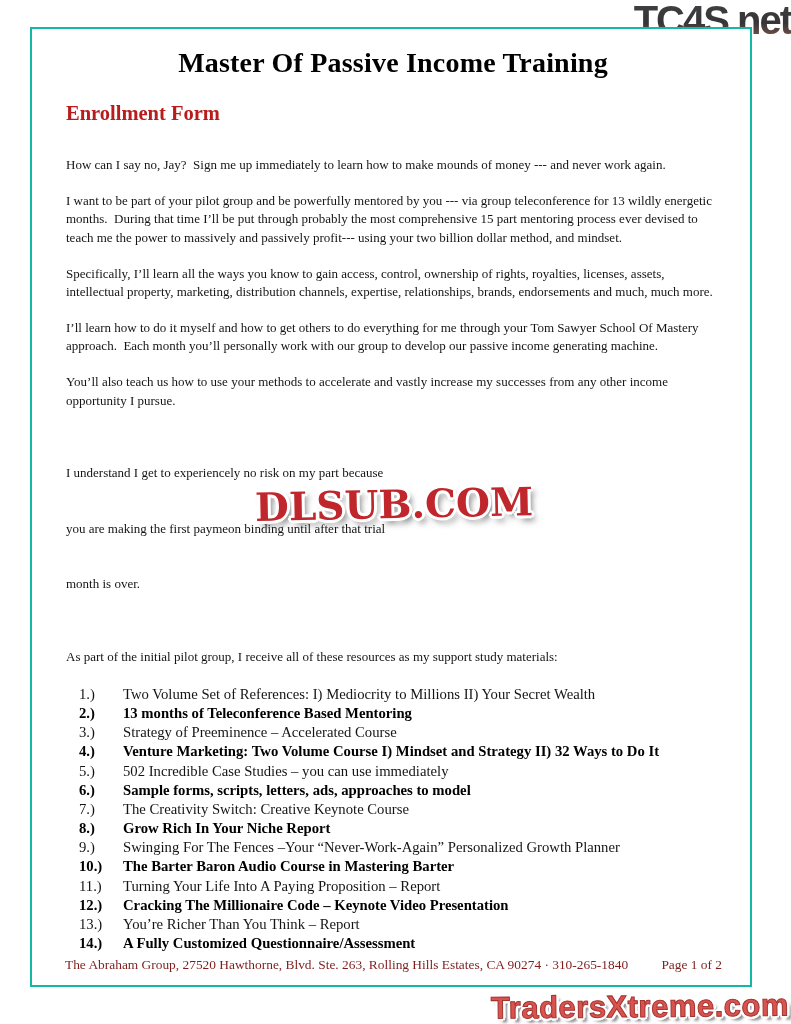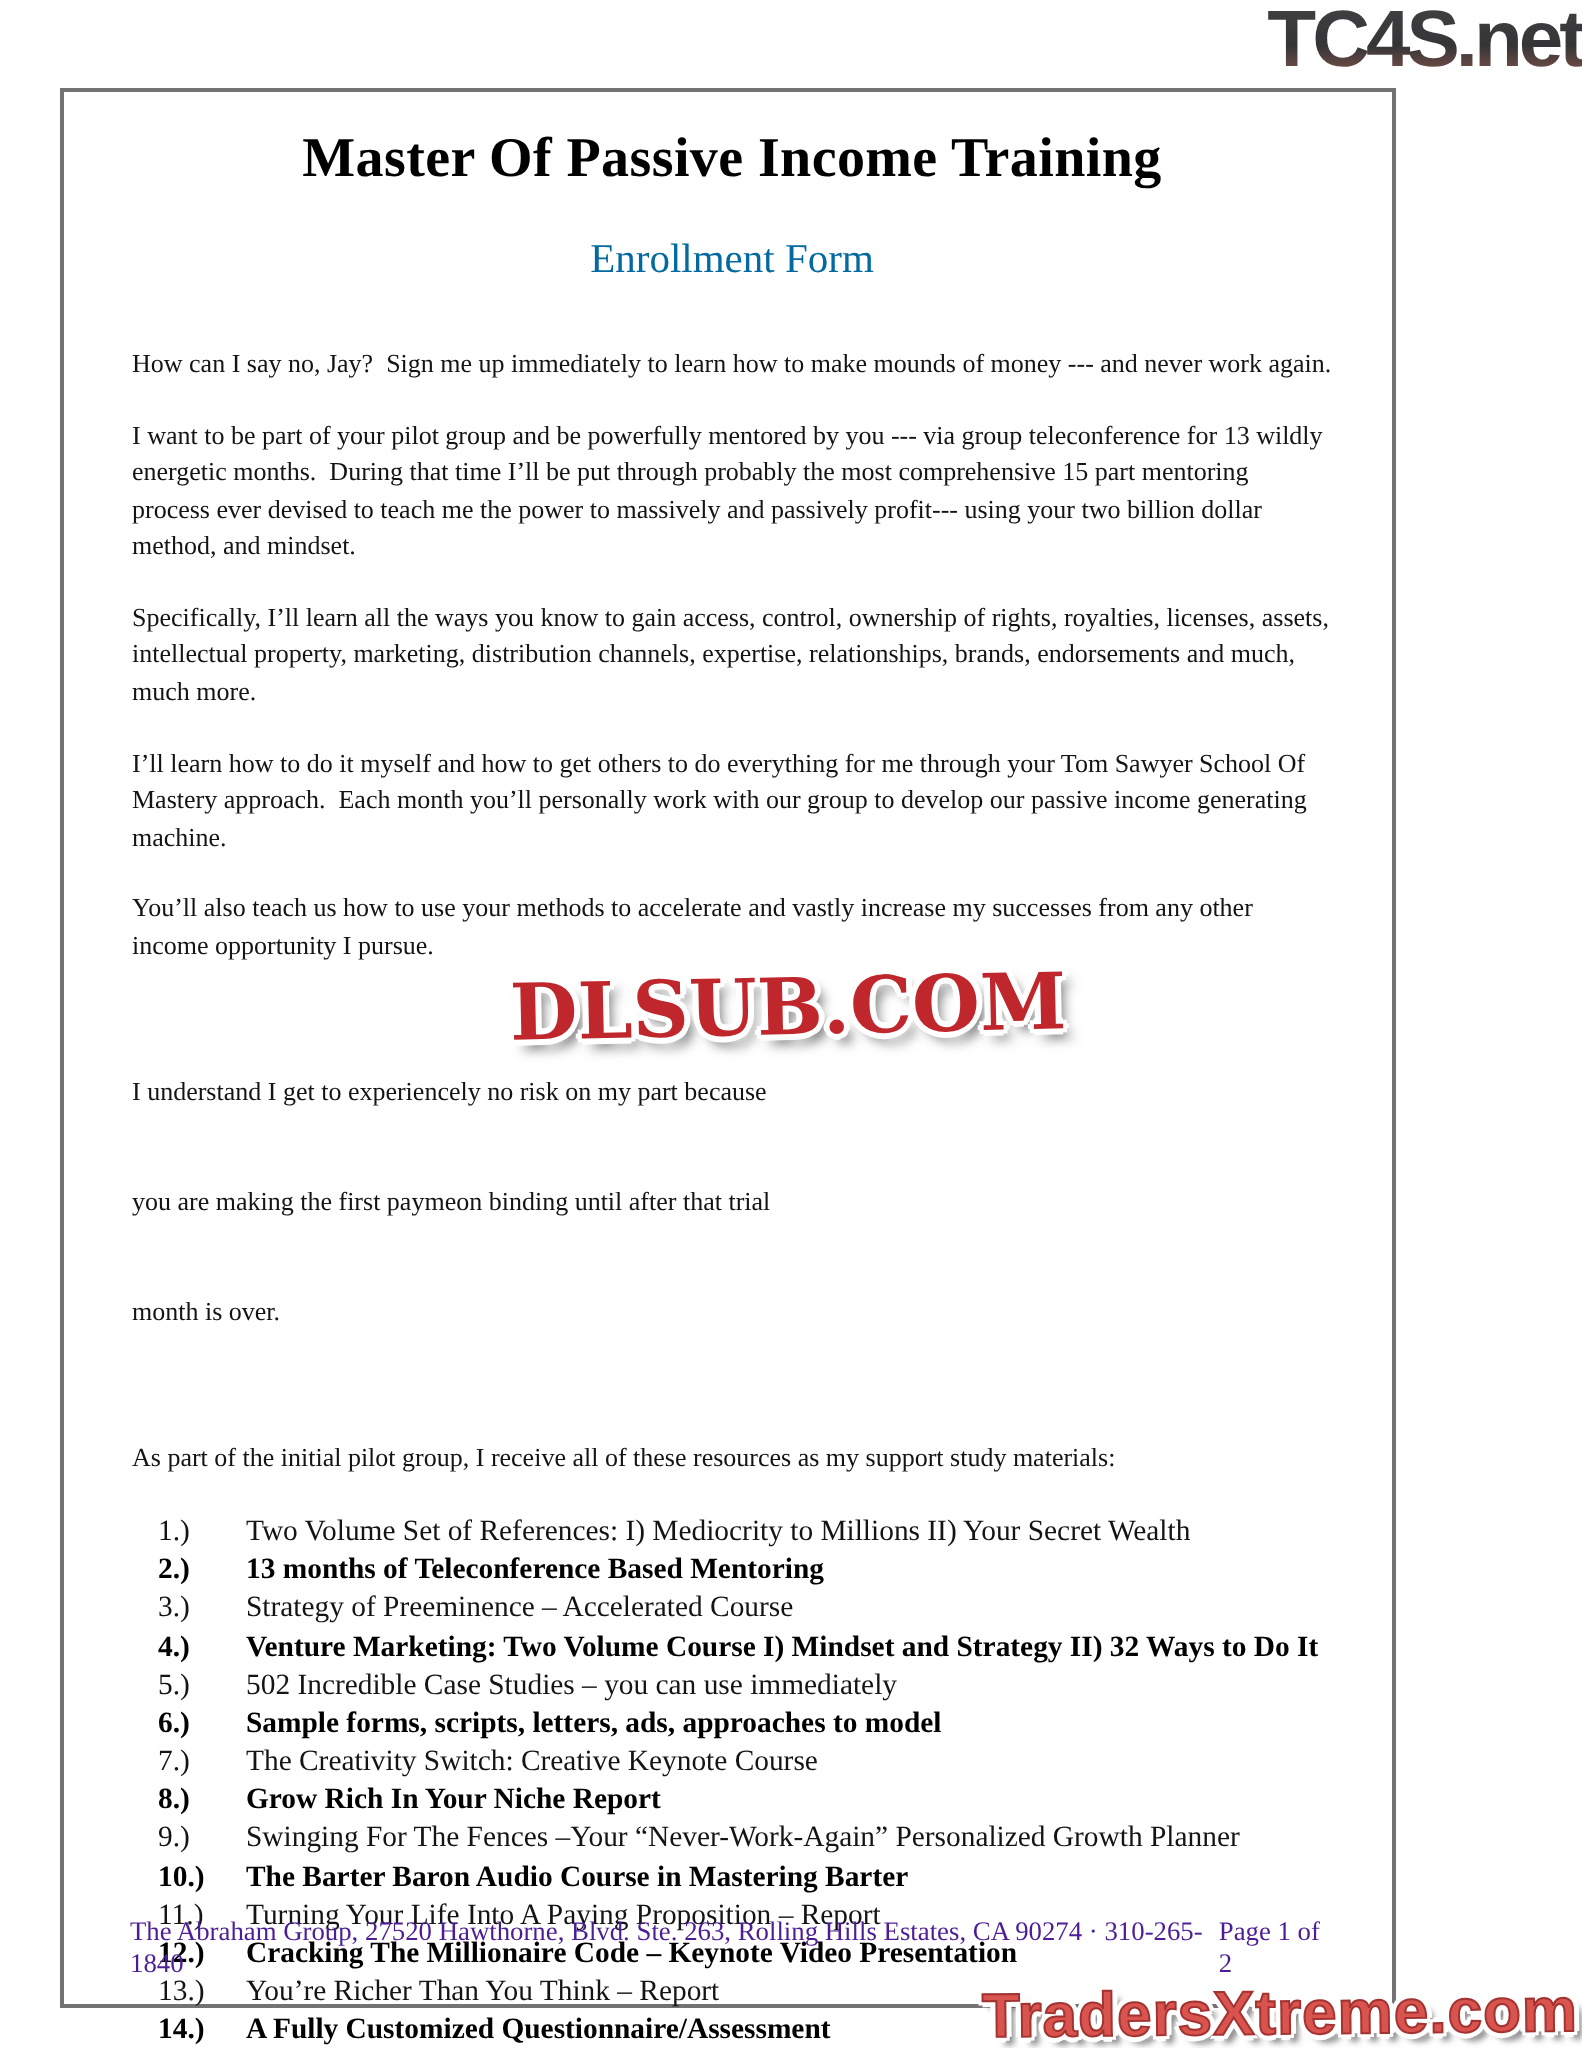--- a/index.html
+++ b/index.html
@@ -8,46 +8,45 @@
     width: 791px; height: 1024px;
     position: relative;
     overflow: hidden;
     font-family: "Liberation Serif", serif;
     color: #1a1a1a;
   }
 
   
   .page-frame {
     position: absolute;
-    left: 30px; top: 44px;
-    width: 668px; height: 960px;
-    border: 2px solid #737373;
+    left: 30px; top: 27px;
+    width: 722px; height: 960px;
+    border: 2px solid #14b8a6;
     background: #fff;
     z-index: 2;
   }
 
   .content {
     position: absolute;
     left: 34px; right: 30px; top: 12px;
   }
 
   h1.doc-title {
     margin-top: 6px;
     text-align: center;
     font-size: 28px;
     font-weight: bold;
     letter-spacing: 0.2px;
     color: #000;
   }
   h2.doc-subtitle {
     margin-top: 23px;
-    text-align: center;
     font-size: 20.5px;
-    font-weight: normal;
-    color: #0369a1;
+    font-weight: bold;
+    color: #b91c1c;
   }
 
   .body-text {
     font-size: 13px;
     line-height: 18.4px;
     white-space: pre-wrap;
     color: #141414;
   }
   p.para { margin-top: 17.5px; }
   p.first-para { margin-top: 31px; }
@@ -70,21 +69,21 @@
     color: #141414;
   }
   .list-row.bold { font-weight: bold; color: #000; }
 
   .doc-footer {
     position: absolute;
     left: 33px; right: 28px; bottom: 12px;
     display: flex;
     justify-content: space-between;
     font-size: 13.4px;
-    color: #4c1d95;
+    color: #7f1d1d;
   }
 
   
   .wm-top-right {
     position: absolute;
     top: -2px; right: 0px;
     z-index: 1; 
     font-family: "Liberation Sans", sans-serif;
     font-weight: bold;
     font-size: 40px;

